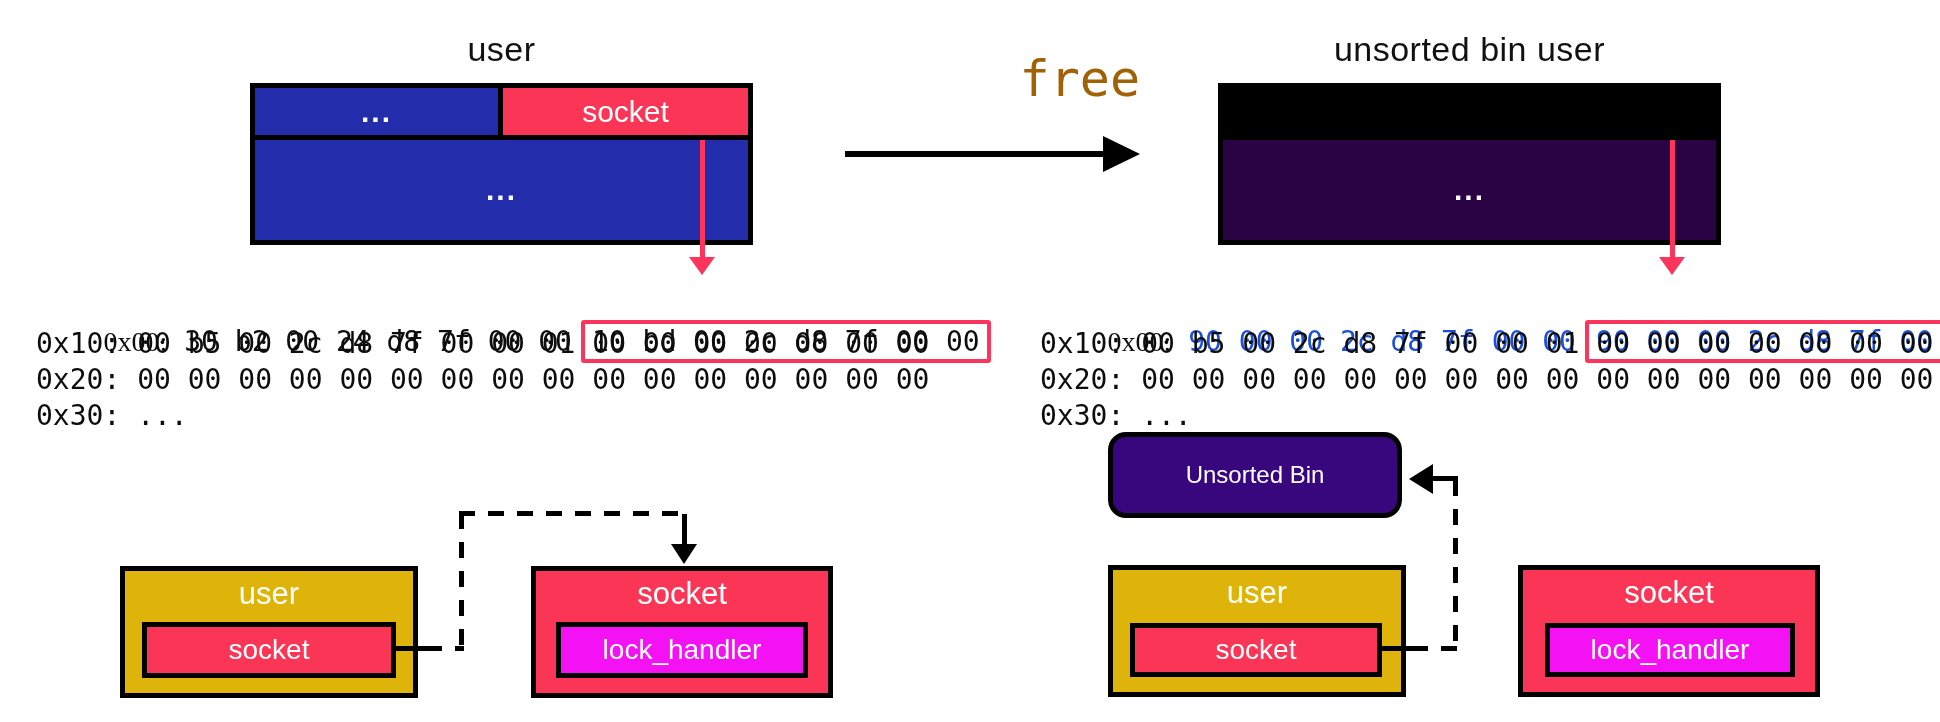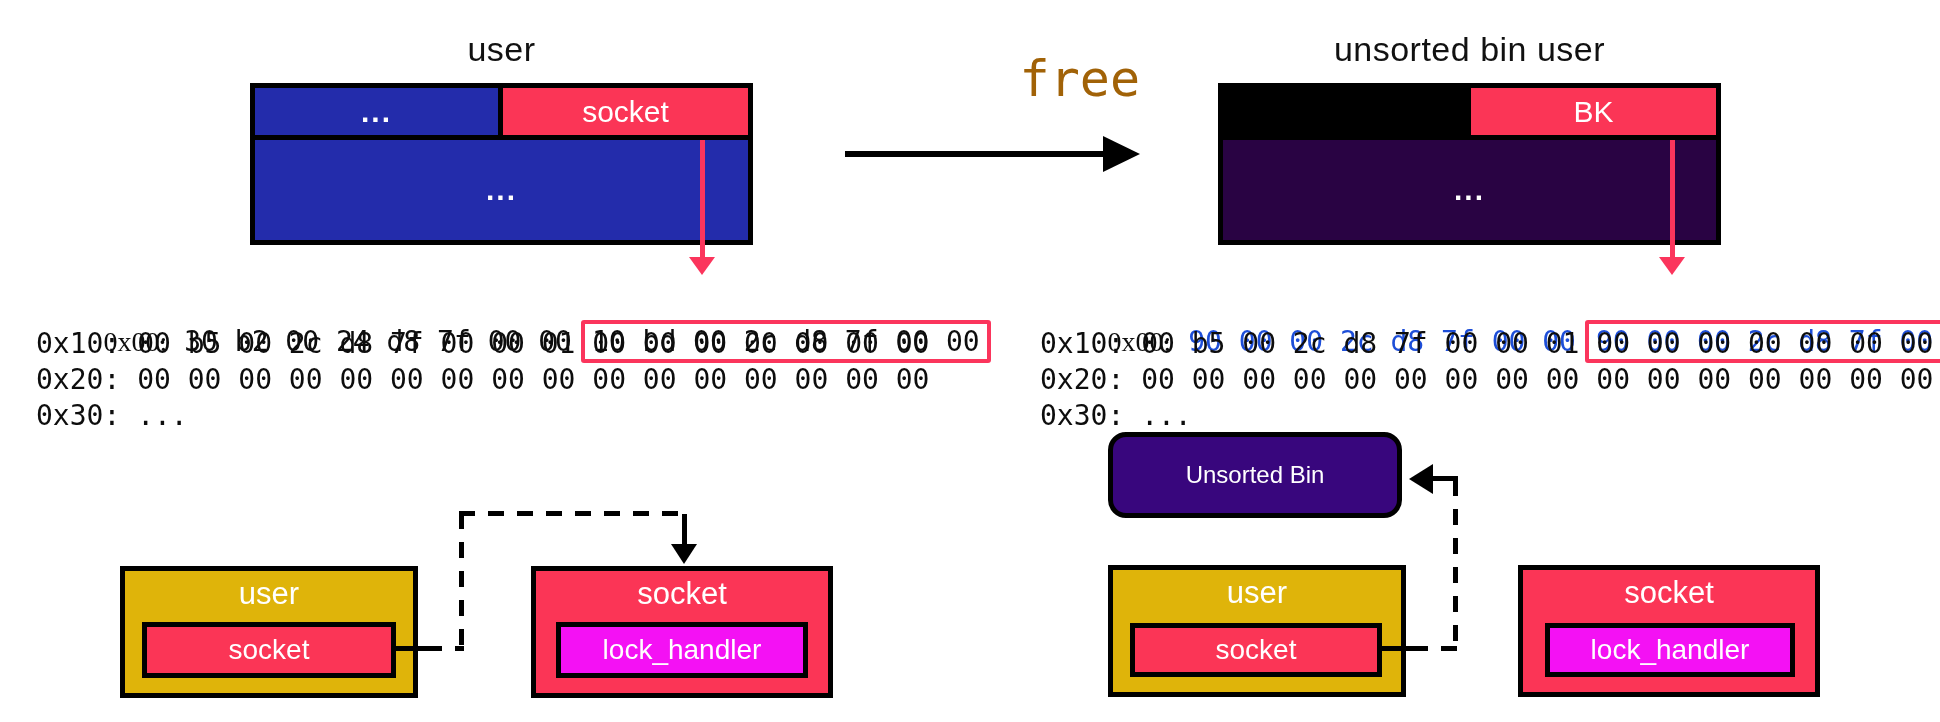--- a/index.html
+++ b/index.html
@@ -79,23 +79,20 @@
   <div class="hexline" style="left:36px;top:363px;">0x20: 00 00 00 00 00 00 00 00 00 00 00 00 00 00 00 00</div>
   <div class="hexline" style="left:36px;top:399px;">0x30: ...</div>
 
   <div class="free-label" style="left:845px;top:50px;width:295px;">free</div>
   <div class="blackline-h" style="left:845px;top:151px;width:258px;"></div>
   <div class="blackhead-r" style="left:1103px;top:136px;"></div>
 
   <div class="title" style="left:1218px;top:30px;width:503px;">unsorted bin user</div>
 
   <div class="chunkbox" style="left:1218px;top:83px;">
-    <div class="cell cell-r1r" style="background:#fb3556;">
-      <span>BK</span>
-    </div>
     <div class="cell cell-r2" style="background:#290343;">
       <span class="dots">...</span>
     </div>
   </div>
 
   <div class="redline" style="left:1670px;top:140px;height:118px;"></div>
   <div class="redhead" style="left:1659px;top:257px;"></div>
 
   <div class="hexline" style="left:1040px;top:291px;">
     <span class="addr">0x00:</span><span class="pre red-t">90 00 00 2c d8 7f 00 00</span><span class="hexbox red-t">90 00 00 2c d8 7f 00 00</span>

